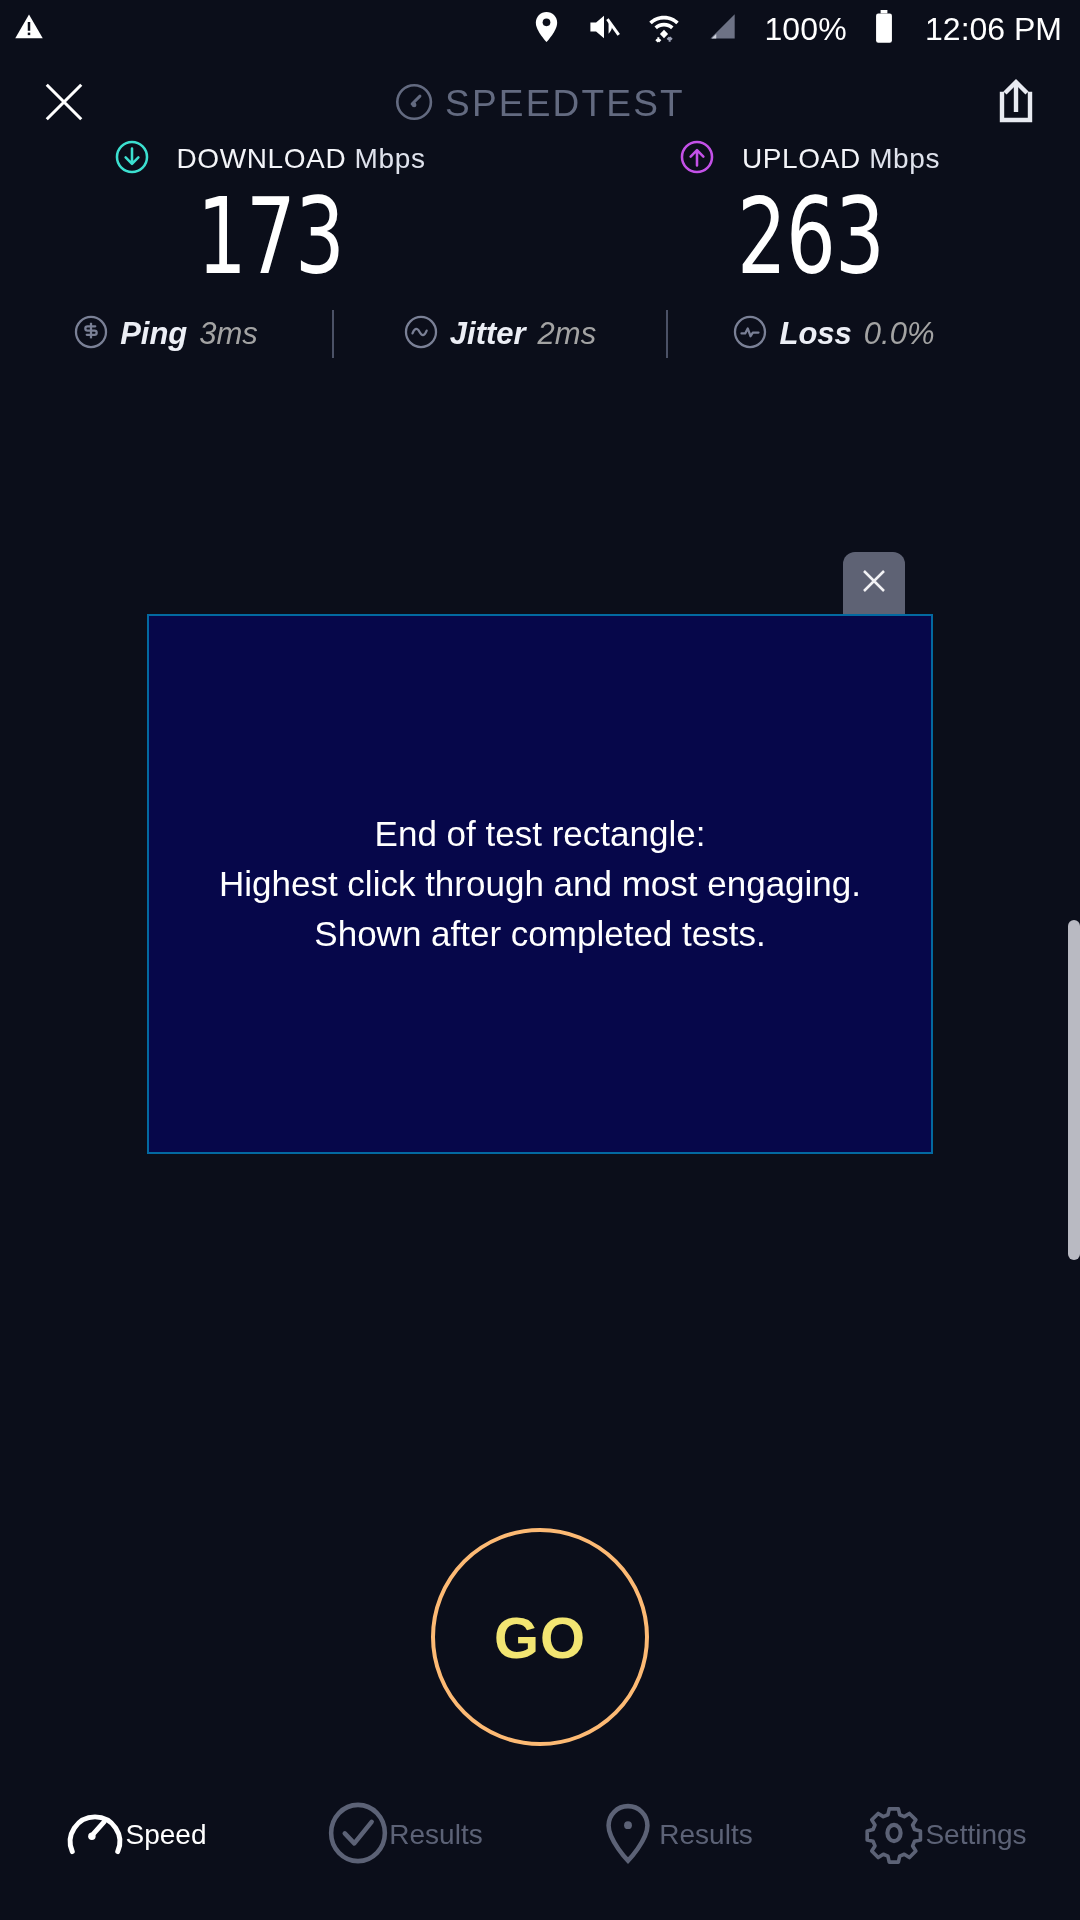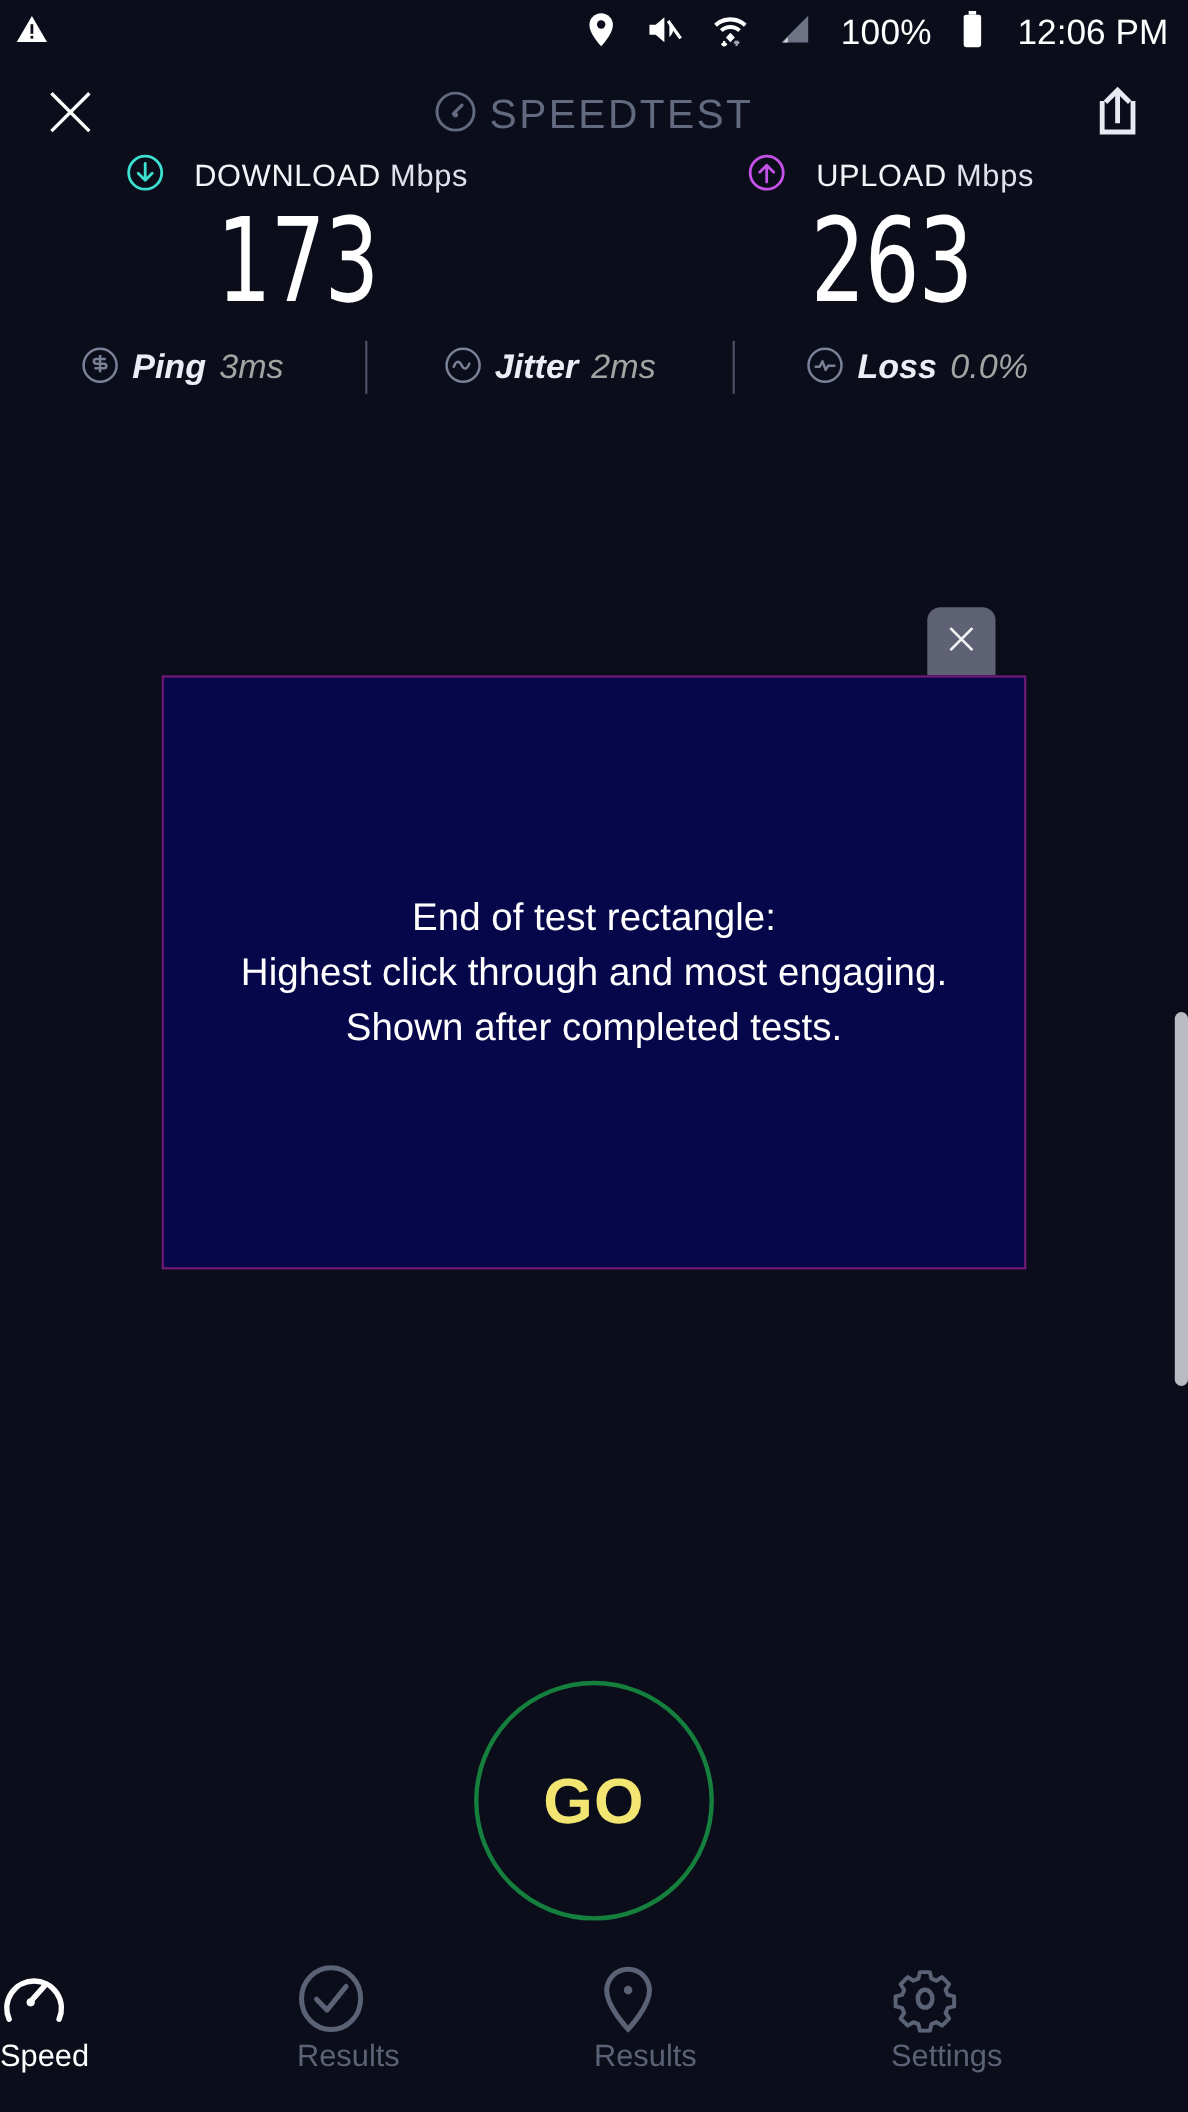--- a/index.html
+++ b/index.html
@@ -181,21 +181,21 @@
     align-items: center;
     justify-content: center;
     cursor: pointer;
   }
   .ad-box {
     position: absolute;
     left: 0; top: 0;
     width: 786px;
     height: 540px;
     background: #06074a;
-    border: 2px solid #701a75;
+    border: 2px solid #0369a1;
     display: flex;
     align-items: center;
     justify-content: center;
   }
   .ad-text {
     text-align: center;
     color: #ffffff;
     font-size: 35px;
     line-height: 1.42;
     font-family: "Liberation Sans", sans-serif;
@@ -214,21 +214,21 @@
   }
 
   
   .go-button {
     position: absolute;
     left: 50%;
     top: 1528px;
     transform: translateX(-50%);
     width: 218px;
     height: 218px;
-    border: 4px solid #15803d;
+    border: 4px solid #fdba74;
     border-radius: 50%;
     display: flex;
     align-items: center;
     justify-content: center;
     cursor: pointer;
     background: transparent;
   }
   .go-label {
     font-size: 58px;
     color: #f2e572;
@@ -242,22 +242,22 @@
     left: 0;
     bottom: 0;
     width: 1080px;
     height: 170px;
     display: flex;
     background: #0b0e1a;
   }
   .nav-item {
     flex: 1;
     display: flex;
-    flex-direction: column;
-    align-items: flex-start;
+    flex-direction: row;
+    align-items: center;
     justify-content: center;
     gap: 0;
     cursor: pointer;
   }
   .nav-label {
     font-size: 28px;
     color: #5c6276;
     font-weight: 400;
   }
   .nav-item.active .nav-label { color: #ffffff; }

